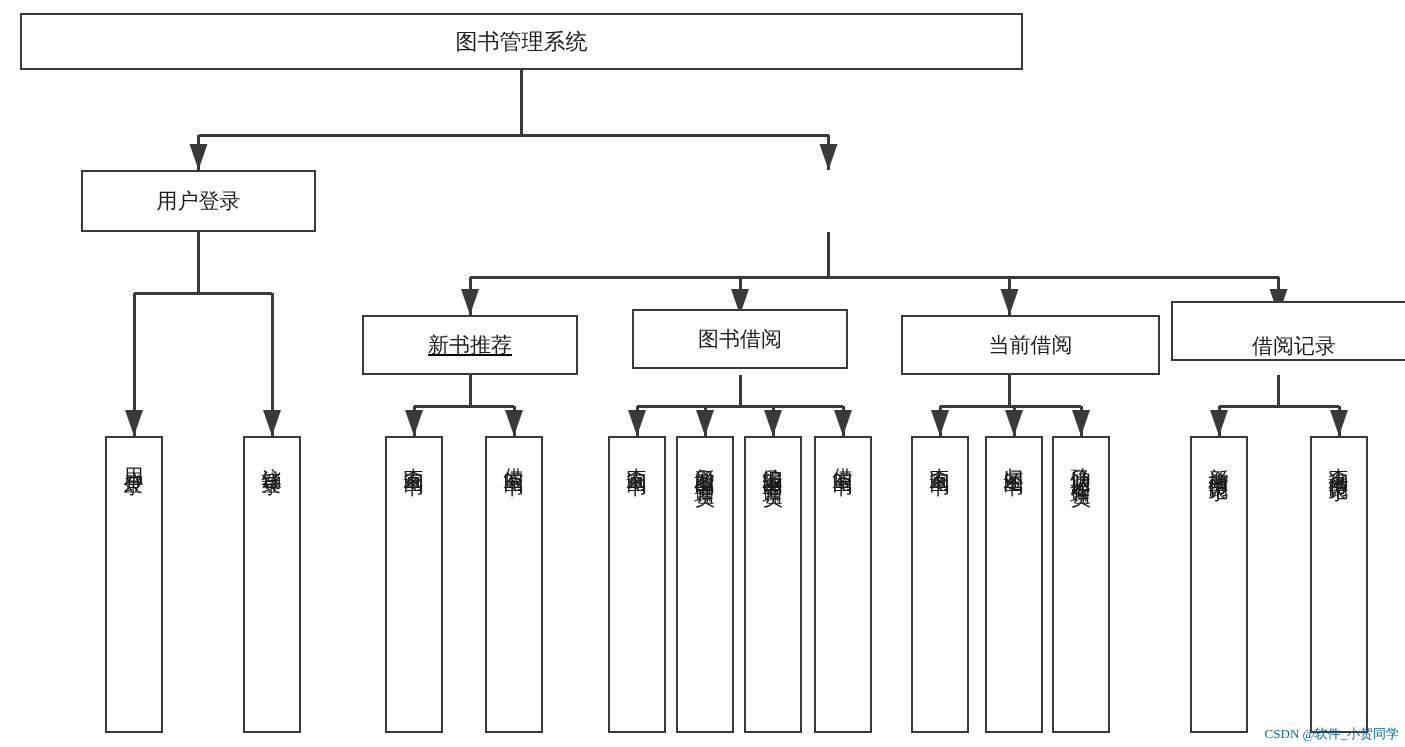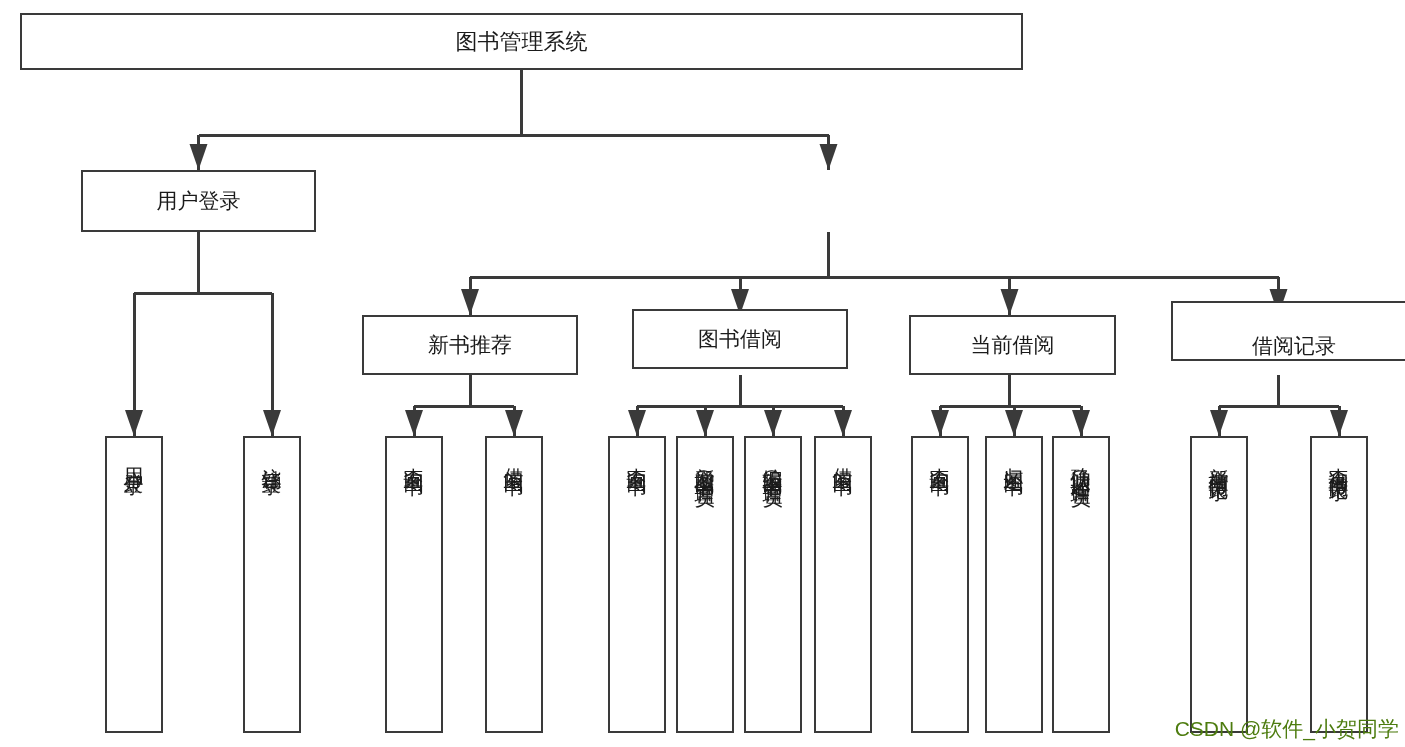--- a/index.html
+++ b/index.html
@@ -55,25 +55,25 @@
     letter-spacing: 3px;
     line-height: 1;
   }
   .node.root .label {
     font-size: 22px;
   }
   #watermark {
     position: absolute;
     right: 6px;
     bottom: 4px;
-    font-size: 21px;
-    color: #4d7c0f;
+    font-size: 13px;
+    color: #0369a1;
     z-index: 3;
     white-space: nowrap;
-    font-family: Liberation Sans, sans-serif;
+    font-family: Liberation Serif, serif;
   }
 </style>
 </head>
 <body>
 
 <div id="stage">
 
   <svg id="wires" viewBox="0 0 1405 747" xmlns="http://www.w3.org/2000/svg">
       <line x1="521.5" y1="70" x2="521.5" y2="135" stroke="#3a3a3a" stroke-width="3" shape-rendering="crispEdges"></line>
       <line x1="198.5" y1="135" x2="828.5" y2="135" stroke="#3a3a3a" stroke-width="3" shape-rendering="crispEdges"></line>
@@ -130,27 +130,27 @@
     </svg>
 
   <div class="node horiz root" style="left:20px; top:13px; width:1003px; height:57px;align-items:center;">
     <span class="label">图书管理系统</span>
   </div>
 
   <div class="node horiz" style="left:81px; top:170px; width:235px; height:62px;">
     <span class="label">用户登录</span>
   </div>
 
-  <div class="node horiz" style="left:362px; top:315px; width:216px; height:60px;">
+  <div class="node horiz" style="left:362px; top:315px; width:216px; height:60px;text-decoration:underline;">
     <span class="label">新书推荐</span>
   </div>
   <div class="node horiz" style="left:632px; top:309px; width:216px; height:60px;">
     <span class="label">图书借阅</span>
   </div>
-  <div class="node horiz" style="left:901px; top:315px; width:207px; height:60px;margin-left:8px;">
+  <div class="node horiz" style="left:901px; top:315px; width:259px; height:60px;">
     <span class="label">当前借阅</span>
   </div>
   <div class="node horiz" style="left:1171px; top:301px; width:246px; height:60px;align-items:flex-end;">
     <span class="label">借阅记录</span>
   </div>
 
   <div class="node vert" style="left:105px; top:436px; width:58px; height:297px;">
     <span class="label">用户登录</span>
   </div>
   <div class="node vert" style="left:243px; top:436px; width:58px; height:297px;">

